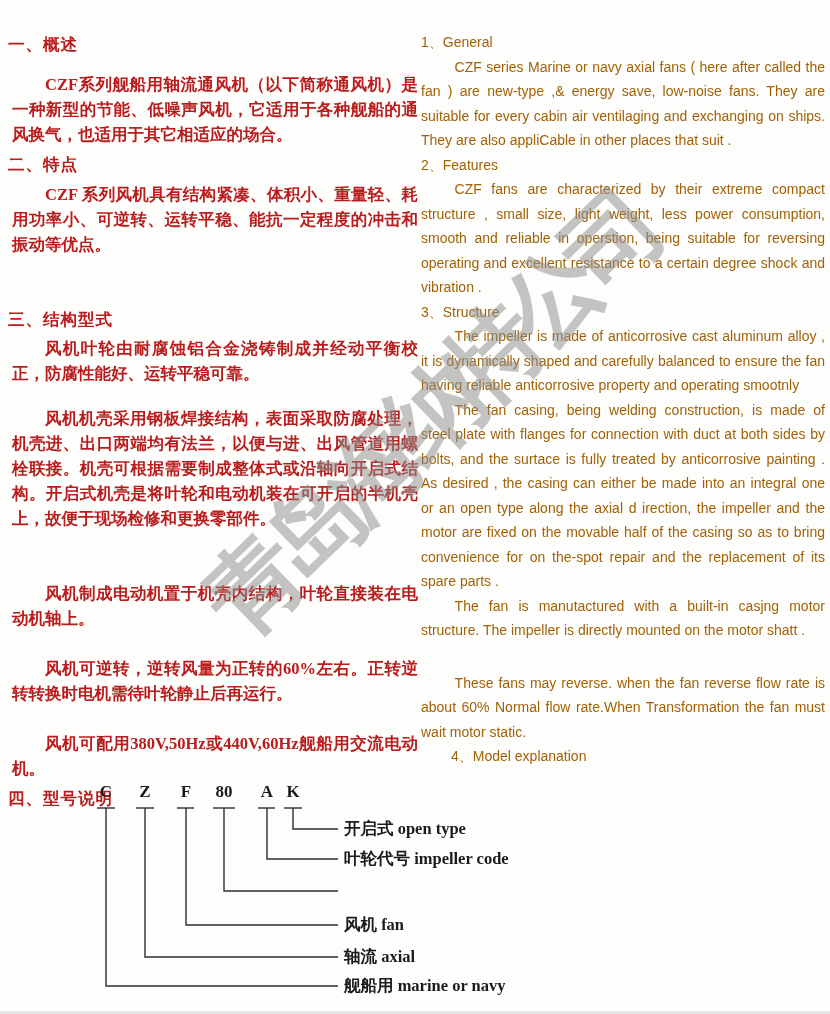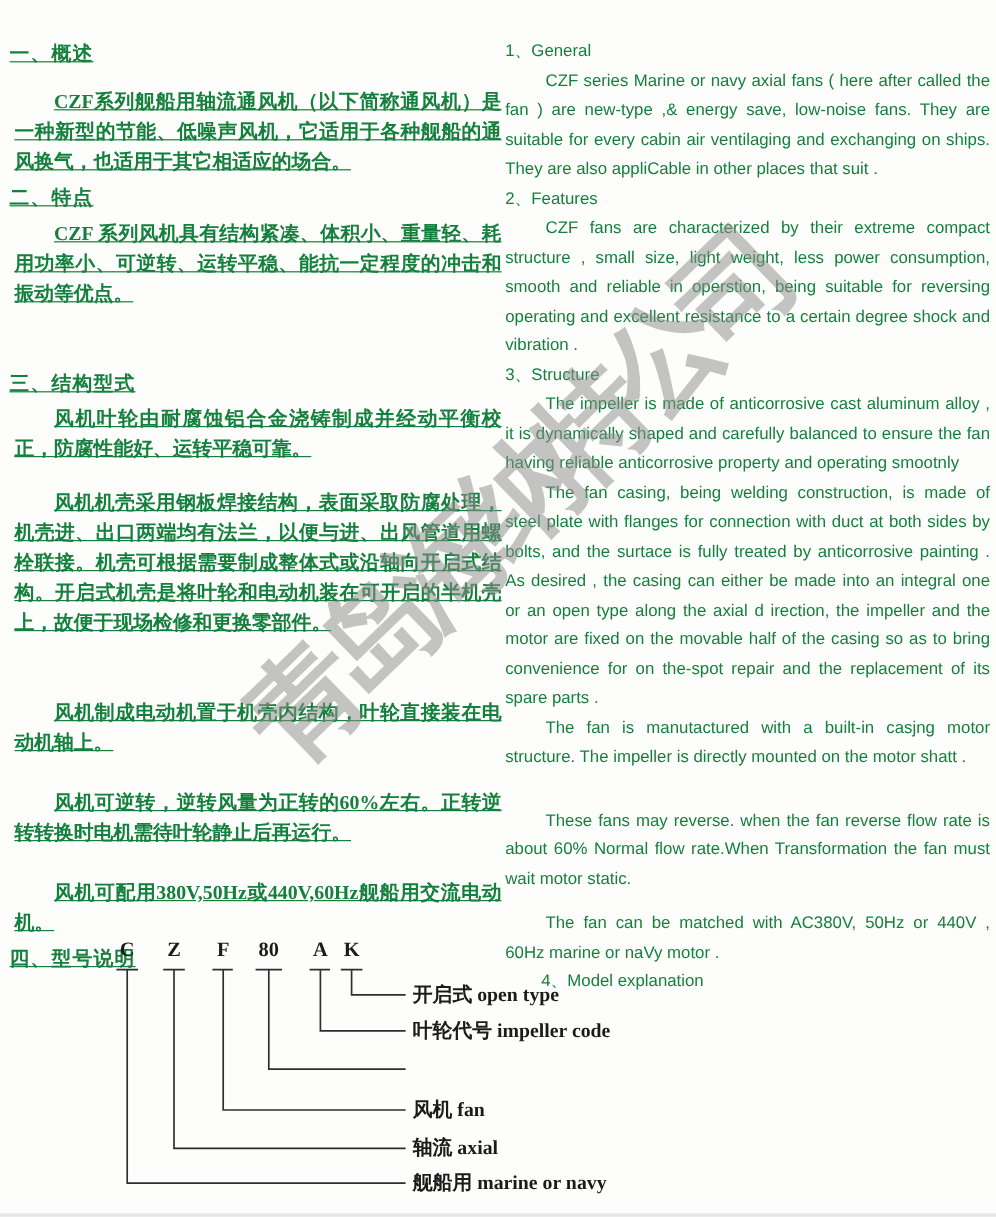--- a/index.html
+++ b/index.html
@@ -7,39 +7,38 @@
   .page {
     position:relative; width:830px; height:1014px;
     background:#fdfdfc; overflow:hidden;
     font-variant-ligatures:none;
   }
   
   .col-left {
     position:absolute; left:8px; top:32px; width:414px;
     font-family:"Liberation Serif","DejaVu Serif",serif;
     font-weight:700; font-size:16.5px; line-height:25px;
-    color:#15803d;
-    text-decoration:underline;
+    color:#b91c1c;
   }
   .cn-heading { white-space:nowrap; letter-spacing:1px; }
   .cn-para { text-align:justify; text-indent:2em; margin:4px; }
   .m-s1p1 { margin-top:15px; }
   .m-s2h  { margin-top:5px;  }
   .m-s2p1 { margin-top:5px;  }
   .m-s3h  { margin-top:50px; }
   .m-s3p2 { margin-top:20px; }
   .m-s3p3 { margin-top:50px; }
   .m-s3p4 { margin-top:25px; }
   .m-s3p5 { margin-top:25px; }
   .m-s4h  { margin-top:5px;  }
   
   .col-right {
     position:absolute; left:421px; top:30px; width:404px;
     font-family:"Liberation Sans","DejaVu Sans",sans-serif;
-    font-size:14px; line-height:24.5px; color:#15803d;
+    font-size:14px; line-height:24.5px; color:#a16207;
   }
   .en-heading { margin:0; }
   .en-para { text-align:justify; text-indent:2.4em; margin:0; }
   .m-rs3p4 { margin-top:28px; }
   .m-rs3p5 { margin-top:12px; }
   .m-rs4h  { margin-left:30px; }
   
   .watermark {
     position:absolute; left:15px; top:346px; width:830px; height:140px;
     line-height:140px; text-align:center;
@@ -100,21 +99,20 @@
     <p class="en-para">CZF series Marine or navy axial fans ( here after called the fan ) are new-type ,&amp; energy save, low-noise fans. They are suitable for every cabin air ventilaging and exchanging on ships. They are also appliCable in other places that suit .</p>
 
     <div class="en-heading">2、Features</div>
     <p class="en-para">CZF fans are characterized by their extreme compact structure , small  size, light weight, less power consumption, smooth and reliable in operstion, being suitable for reversing operating and excellent resistance to a certain degree shock and vibration .</p>
 
     <div class="en-heading">3、Structure</div>
     <p class="en-para">The impeller is made of anticorrosive cast aluminum alloy , it is dynamically shaped and carefully balanced to ensure the fan having reliable anticorrosive property and operating smootnly</p>
     <p class="en-para">The fan casing, being welding construction, is made of steel plate with flanges for connection with duct at both sides by bolts, and the surtace is fully treated by anticorrosive painting . As desired , the casing can either be made into an integral one or an open type along the axial d irection, the impeller and the motor are fixed on the movable half of the casing so as to bring convenience for on the-spot repair and the replacement of its spare parts .</p>
     <p class="en-para">The fan is manutactured with a built-in casjng motor structure. The impeller is directly mounted on the motor shatt .</p>
     <p class="en-para m-rs3p4">These fans may reverse. when the fan reverse flow rate is about 60% Normal flow rate.When Transformation the fan must wait motor static.</p>
-    <p class="en-para m-rs3p5">The fan can be matched with AC380V, 50Hz or 440V , 60Hz marine or naVy motor .</p>
 
     <div class="en-heading m-rs4h">4、Model explanation</div>
   </div>
 
   <div class="diagram">
     <svg width="830" height="236" viewBox="0 0 830 236">
       <g stroke="#2e2e2e" stroke-width="1.4" fill="none">
 
         <path d="M97 30 H115"></path>
         <path d="M136 30 H154"></path>

